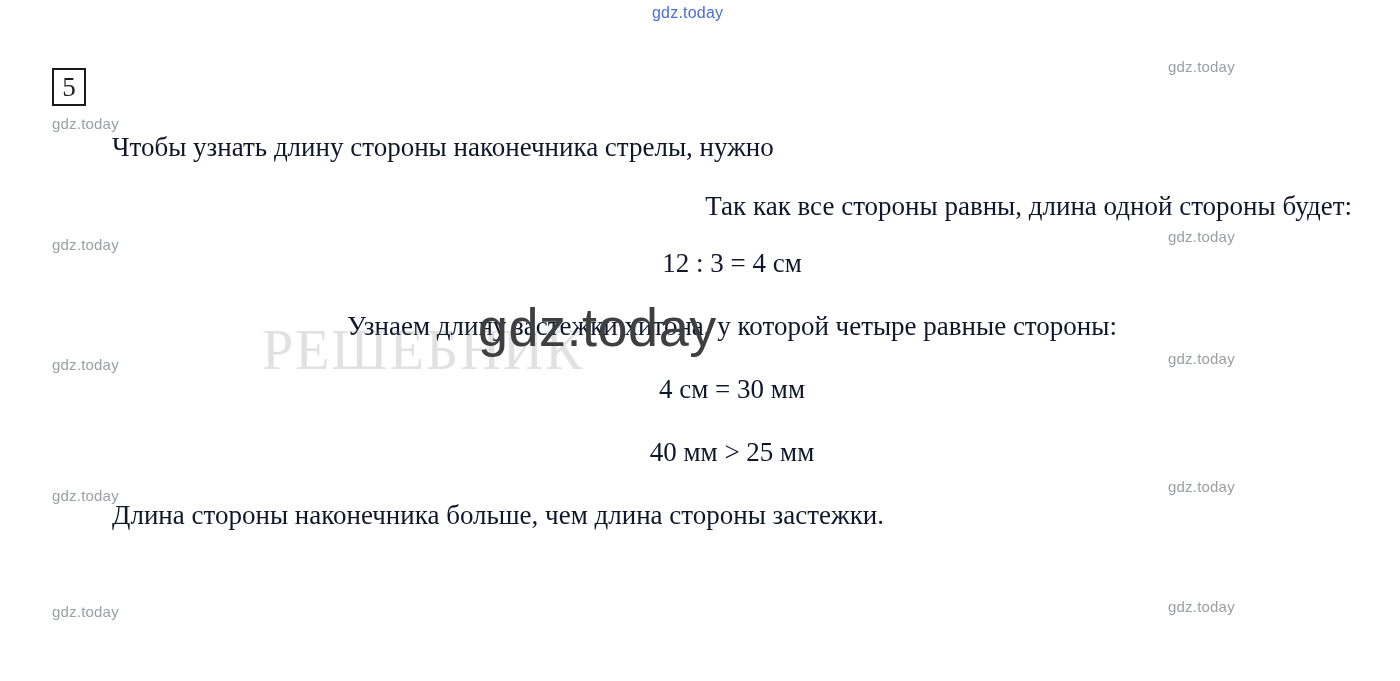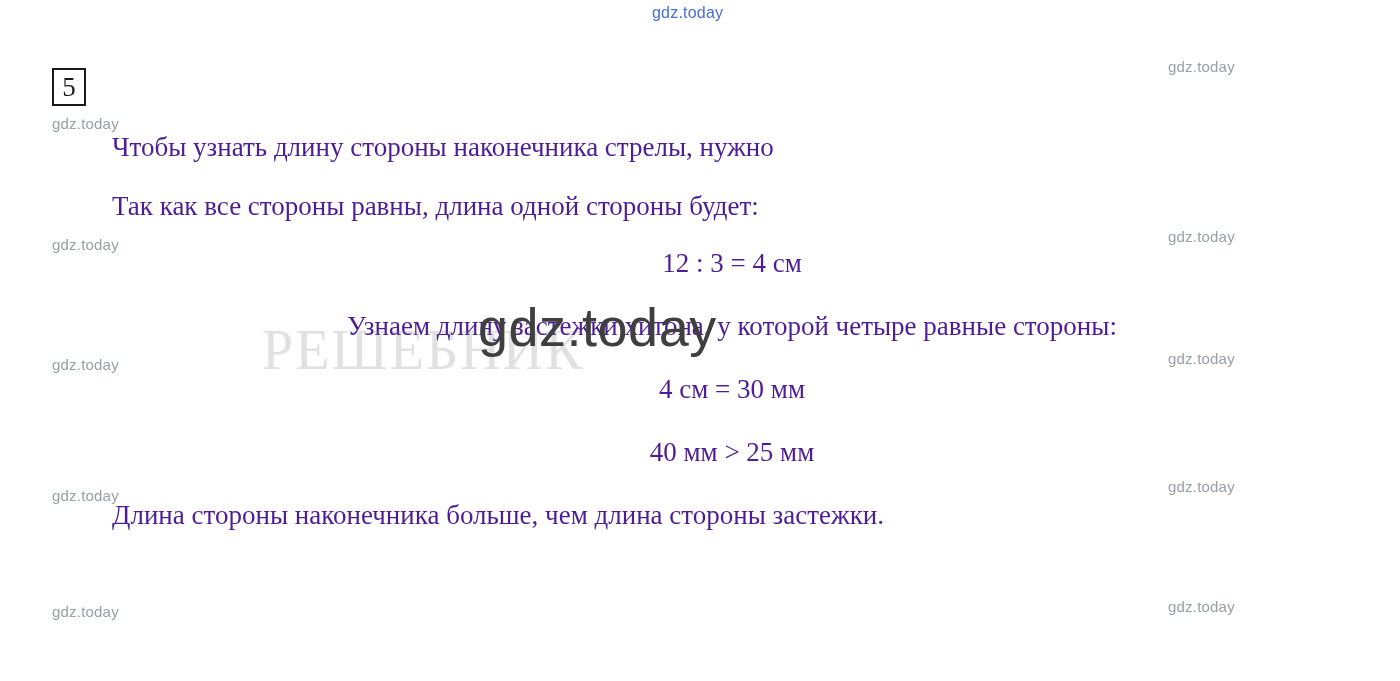--- a/index.html
+++ b/index.html
@@ -79,23 +79,23 @@
     left: 112px;
     top: 132px;
     width: 1240px;
   }
   .line {
     font-family: "Liberation Serif", serif;
     font-size: 27px;
     line-height: 31px;
     margin-bottom: 28px;
     white-space: nowrap;
-    color: #4c1d95;
+    color: #0f172a;
   }
-  .line.tight { margin-bottom: 26px; }
+  .line.tight { margin-bottom: 26px; text-align: right; }
   .line.gap-lg { margin-bottom: 32px; text-align: center; }
 </style>
 </head>
 <body>
 
 <div class="ex-number">5</div>
 
 <div class="solution">
   <div class="line">Чтобы узнать длину стороны наконечника стрелы, нужно</div>
   <div class="line tight">Так как все стороны равны, длина одной стороны будет:</div>

